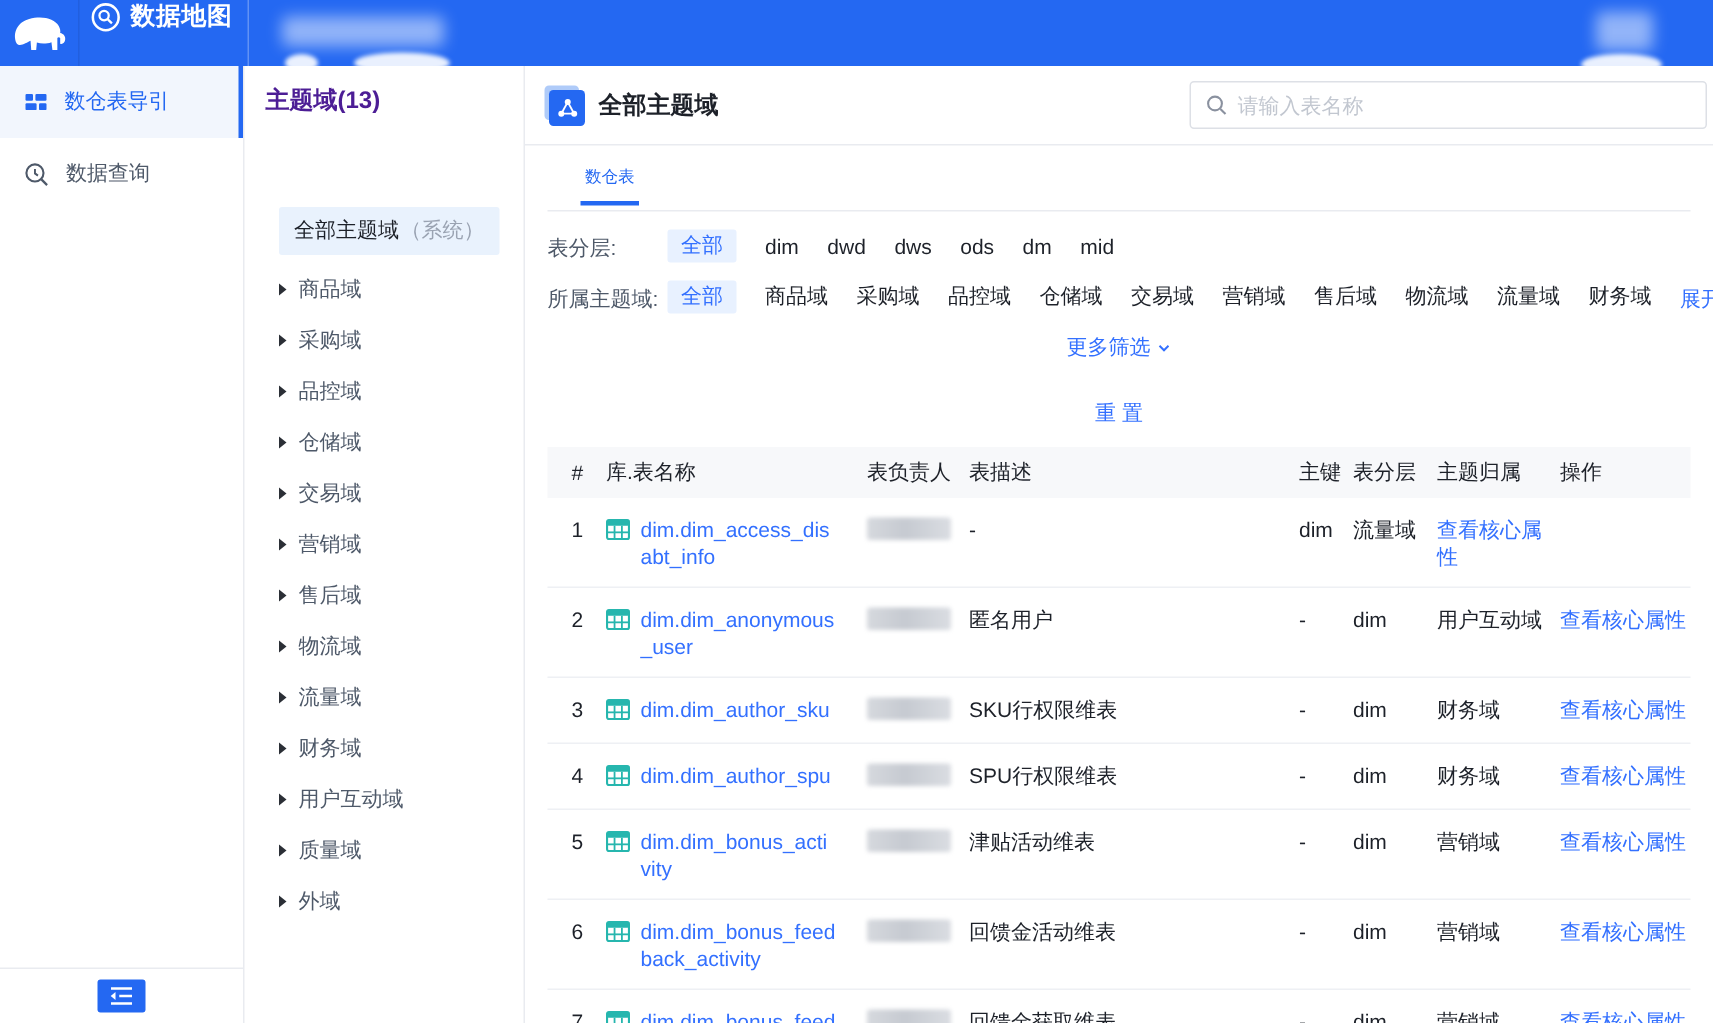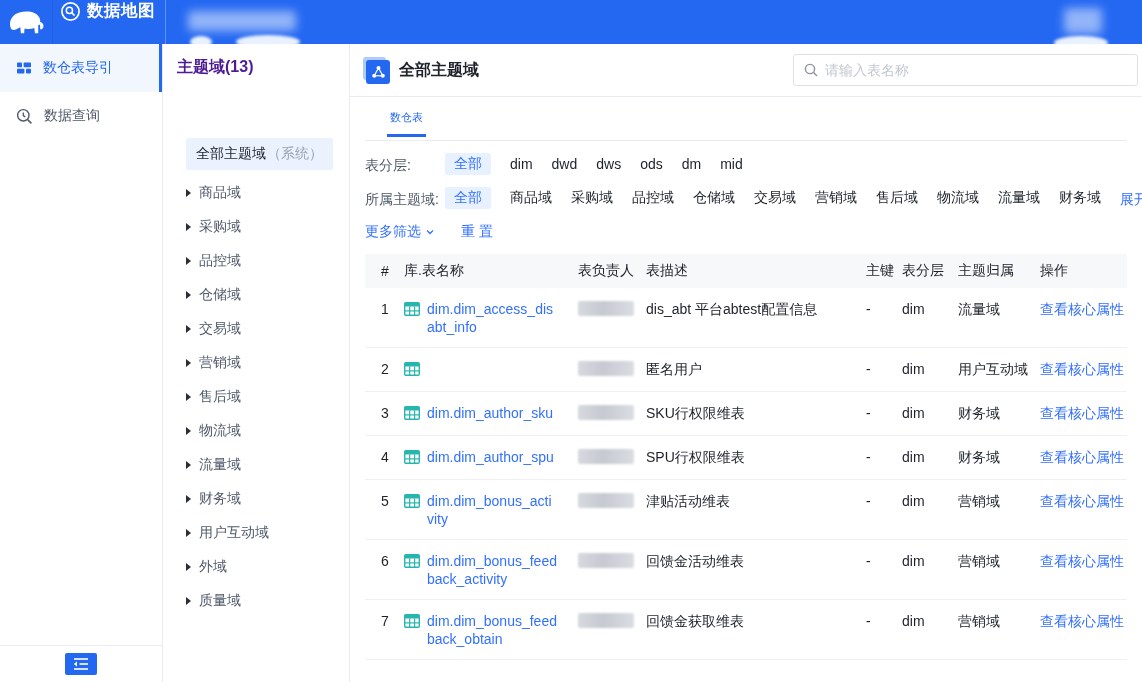--- a/index.html
+++ b/index.html
@@ -50,21 +50,21 @@
   .main-body{ padding:0 15px; flex:1; overflow:hidden; }
   .tabs{ border-bottom:1px solid #E9EBF0; padding-left:22px; height:44px; }
   .tab{ display:inline-block; padding:13px 3px 9px; color:#2468F2; font-size:11px; border-bottom:3px solid #2468F2; cursor:pointer; }
   .filter-row{ display:flex; align-items:flex-end; margin-top:12px; }
   .filter-label{ width:80px; color:#4E5969; flex-shrink:0; }
   .opts{ display:flex; align-items:center; gap:19px; }
   .opt{ color:#1D2129; cursor:pointer; padding:2px 0; white-space:nowrap; }
   .opt.active{ background:#E8F1FF; color:#3370FF; padding:2px 9px; border-radius:2px; }
   .link{ color:#3370FF; cursor:pointer; display:inline-flex; align-items:center; gap:4px; white-space:nowrap; }
   .expand-link{ margin-left:19px; }
-  .filter-actions{ margin-top:14px; display:flex; gap:26px; align-items:center; }
+  .filter-actions{ margin-top:14px; display:flex; gap:26px; align-items:center;flex-direction:column; }
   
   .table{ margin-top:13px; }
   .thead,.tr{ display:grid; grid-template-columns:39px 174px 68px 220px 36px 56px 82px 1fr; }
   .thead{ background:#F7F8FA; height:34px; align-items:center; color:#1D2129; }
   .th:first-child,.td.num{ padding-left:16px; }
   .tr{ border-bottom:1px solid #EEF0F4; padding:12px 0 11px; align-items:start; line-height:18px; }
   .td.name{ display:flex; gap:7px; padding-right:20px; }
   .td.name svg{ flex-shrink:0; margin-top:2px; }
   .name-link{ color:#3370FF; word-break:break-all; cursor:pointer; }
   .owner-chip{ display:inline-block; width:56px; height:15px; border-radius:2px;
@@ -197,26 +197,26 @@
             <span>财务域</span>
           </div>
 
           <div class="domain-item">
             <span class="caret"></span>
             <span>用户互动域</span>
           </div>
 
           <div class="domain-item">
             <span class="caret"></span>
+            <span>质量域</span>
+          </div>
+
+          <div class="domain-item">
+            <span class="caret"></span>
             <span>外域</span>
-          </div>
-
-          <div class="domain-item">
-            <span class="caret"></span>
-            <span>质量域</span>
           </div>
 
       </div>
     </aside>
 
     <main class="main">
       <div class="main-header">
         <div class="title-icon">
           <span class="page-back"></span>
           <span class="page-front">
@@ -343,39 +343,39 @@
                     <rect x="0.7" y="0.7" width="14.6" height="3.8" rx="1" fill="#26B6AE"></rect>
                     <line x1="5.7" y1="4.5" x2="5.7" y2="13.3" stroke="#26B6AE" stroke-width="1.2"></line>
                     <line x1="10.6" y1="4.5" x2="10.6" y2="13.3" stroke="#26B6AE" stroke-width="1.2"></line>
                     <line x1="0.7" y1="8.9" x2="15.3" y2="8.9" stroke="#26B6AE" stroke-width="1.2"></line>
                   </svg>
                   <span class="name-link">dim.dim_access_disabt_info</span>
                 </div>
                 <div class="td owner">
                   <span class="owner-chip"></span>
                 </div>
-                <div class="td desc">dis_abt 平台abtest配置信息</div>
                 <div class="td pk">-</div>
                 <div class="td layer">dim</div>
                 <div class="td domain">流量域</div>
                 <div class="td action">
                   <span class="action-link">查看核心属性</span>
                 </div>
               </div>
 
               <div class="tr">
                 <div class="td num">2</div>
                 <div class="td name">
                   <svg width="16" height="14" viewBox="0 0 16 14">
                     <rect x="0.7" y="0.7" width="14.6" height="12.6" rx="1.2" fill="none" stroke="#26B6AE" stroke-width="1.4"></rect>
                     <rect x="0.7" y="0.7" width="14.6" height="3.8" rx="1" fill="#26B6AE"></rect>
                     <line x1="5.7" y1="4.5" x2="5.7" y2="13.3" stroke="#26B6AE" stroke-width="1.2"></line>
                     <line x1="10.6" y1="4.5" x2="10.6" y2="13.3" stroke="#26B6AE" stroke-width="1.2"></line>
                     <line x1="0.7" y1="8.9" x2="15.3" y2="8.9" stroke="#26B6AE" stroke-width="1.2"></line>
                   </svg>
+                  <span class="name-link">dim.dim_anonymous_user</span>
                 </div>
                 <div class="td owner">
                   <span class="owner-chip"></span>
                 </div>
                 <div class="td desc">匿名用户</div>
                 <div class="td pk">-</div>
                 <div class="td layer">dim</div>
                 <div class="td domain">用户互动域</div>
                 <div class="td action">
                   <span class="action-link">查看核心属性</span>

